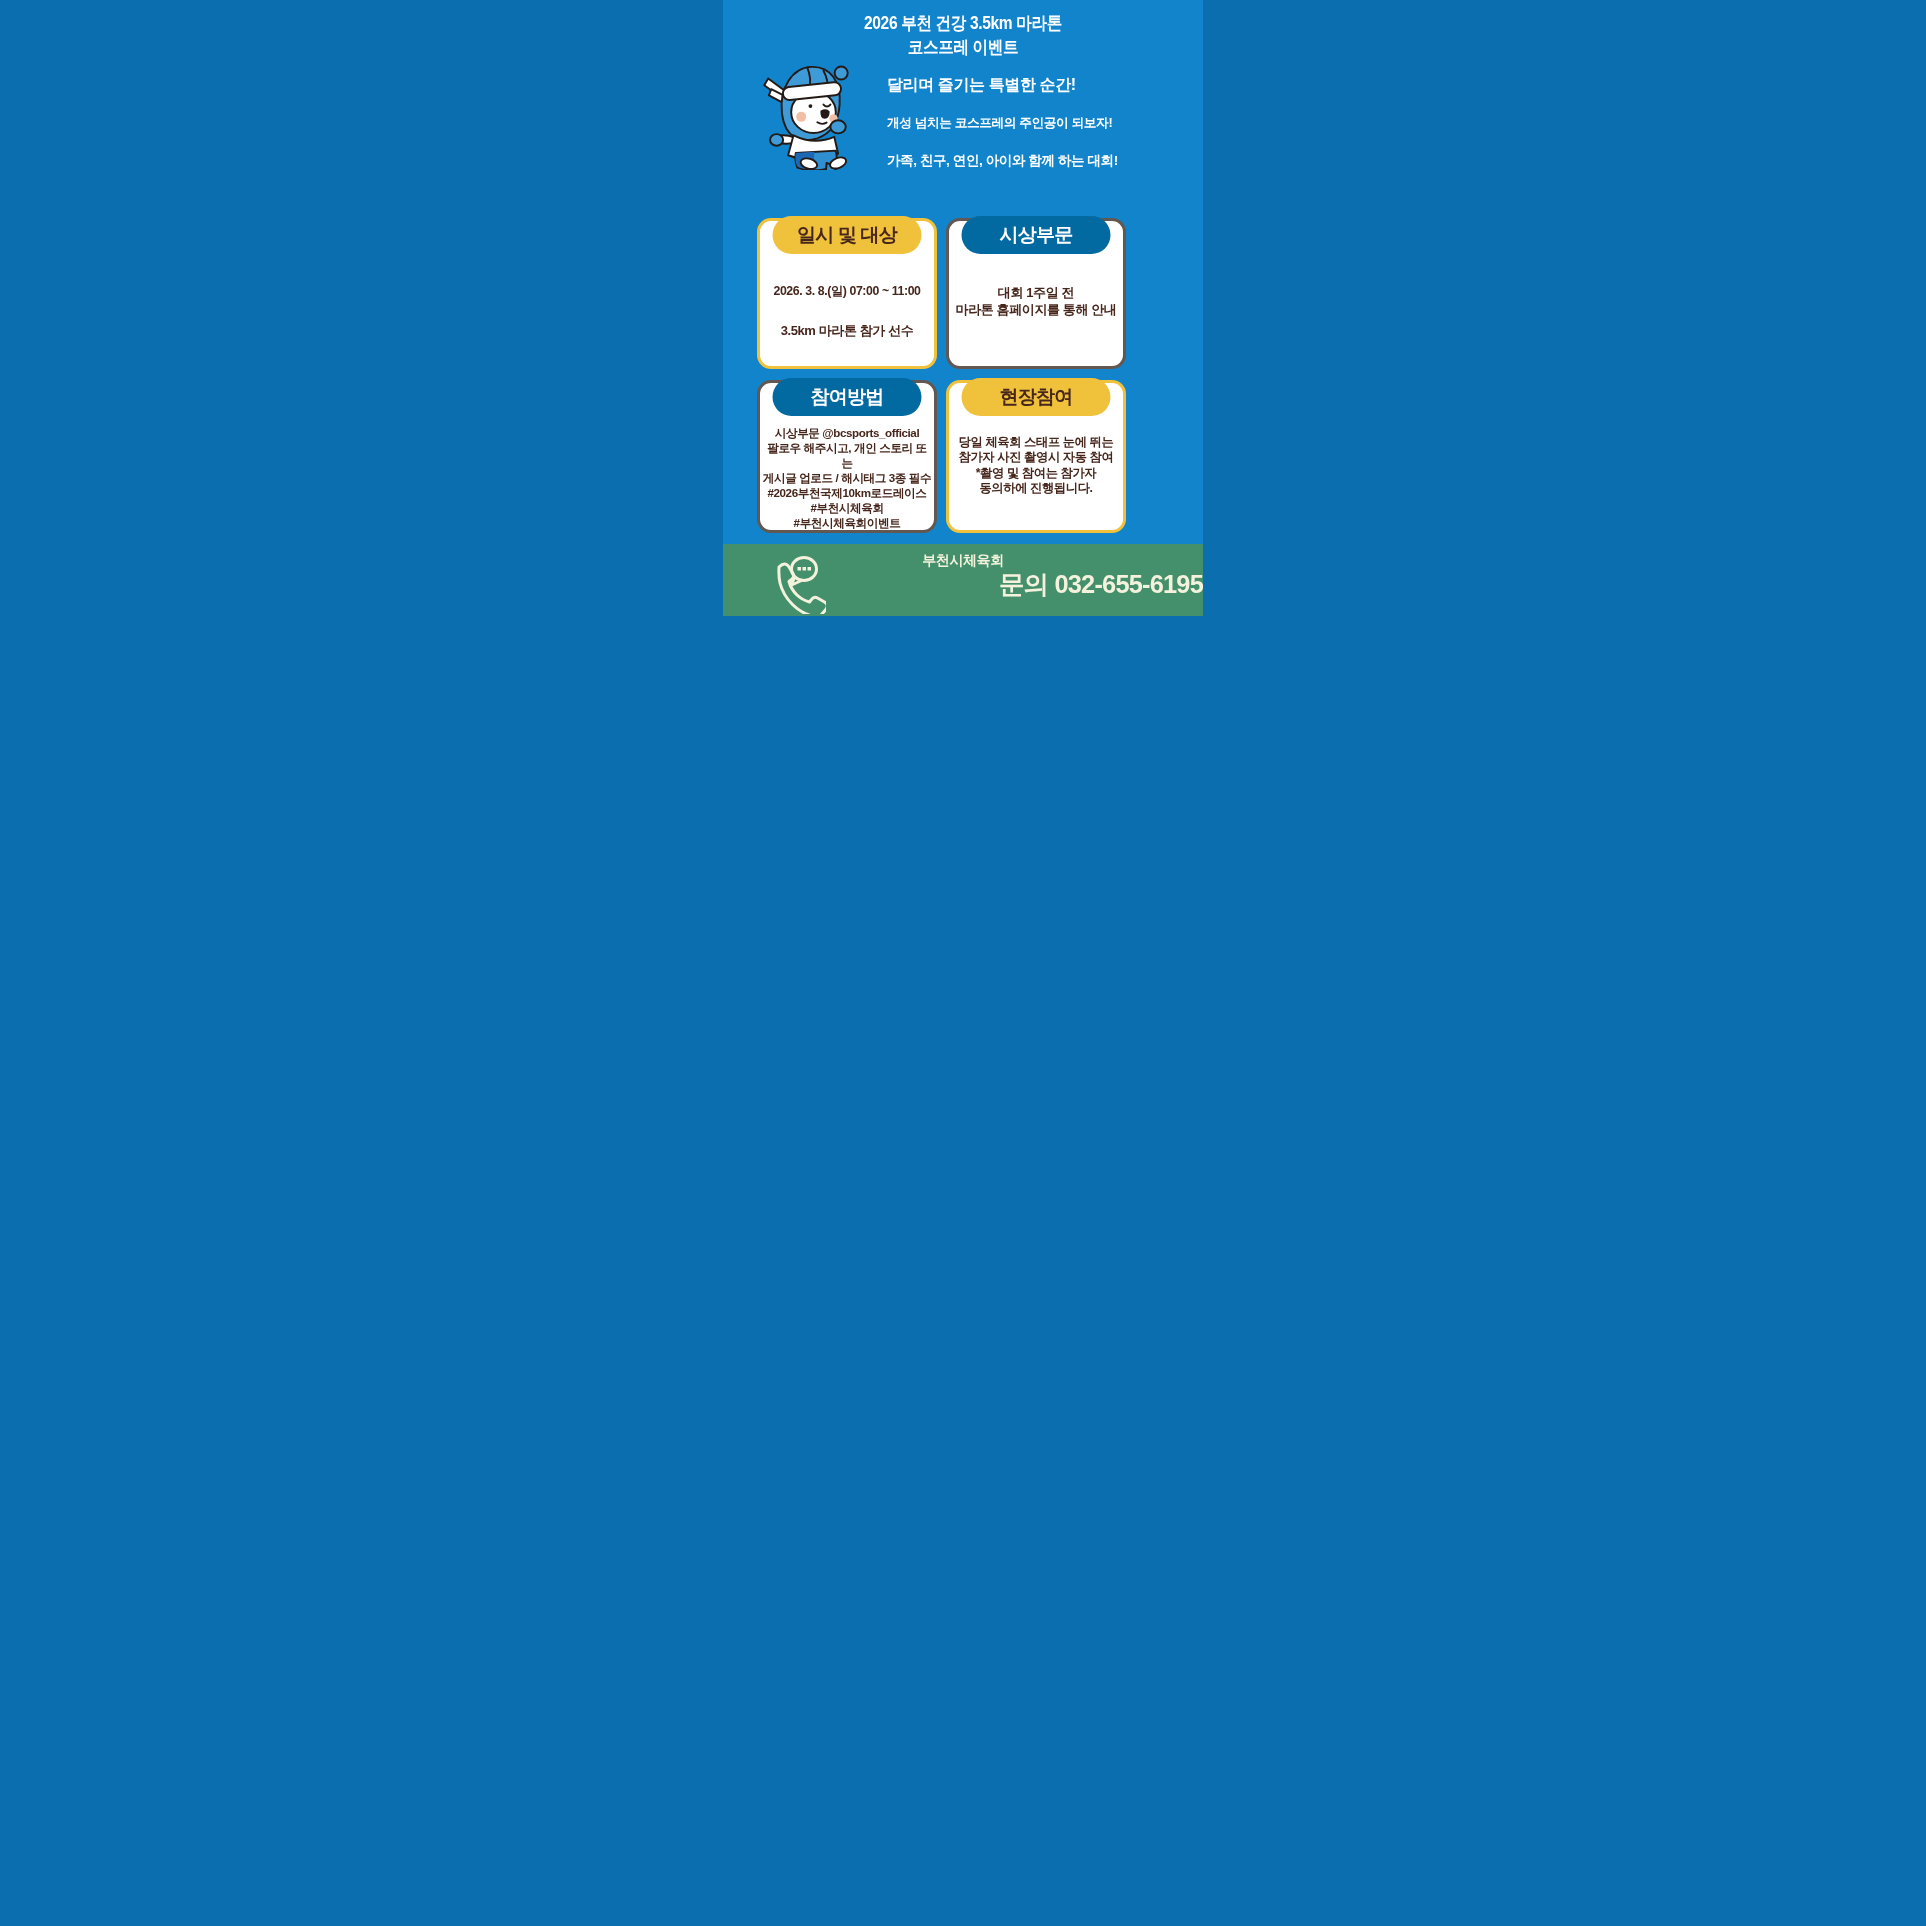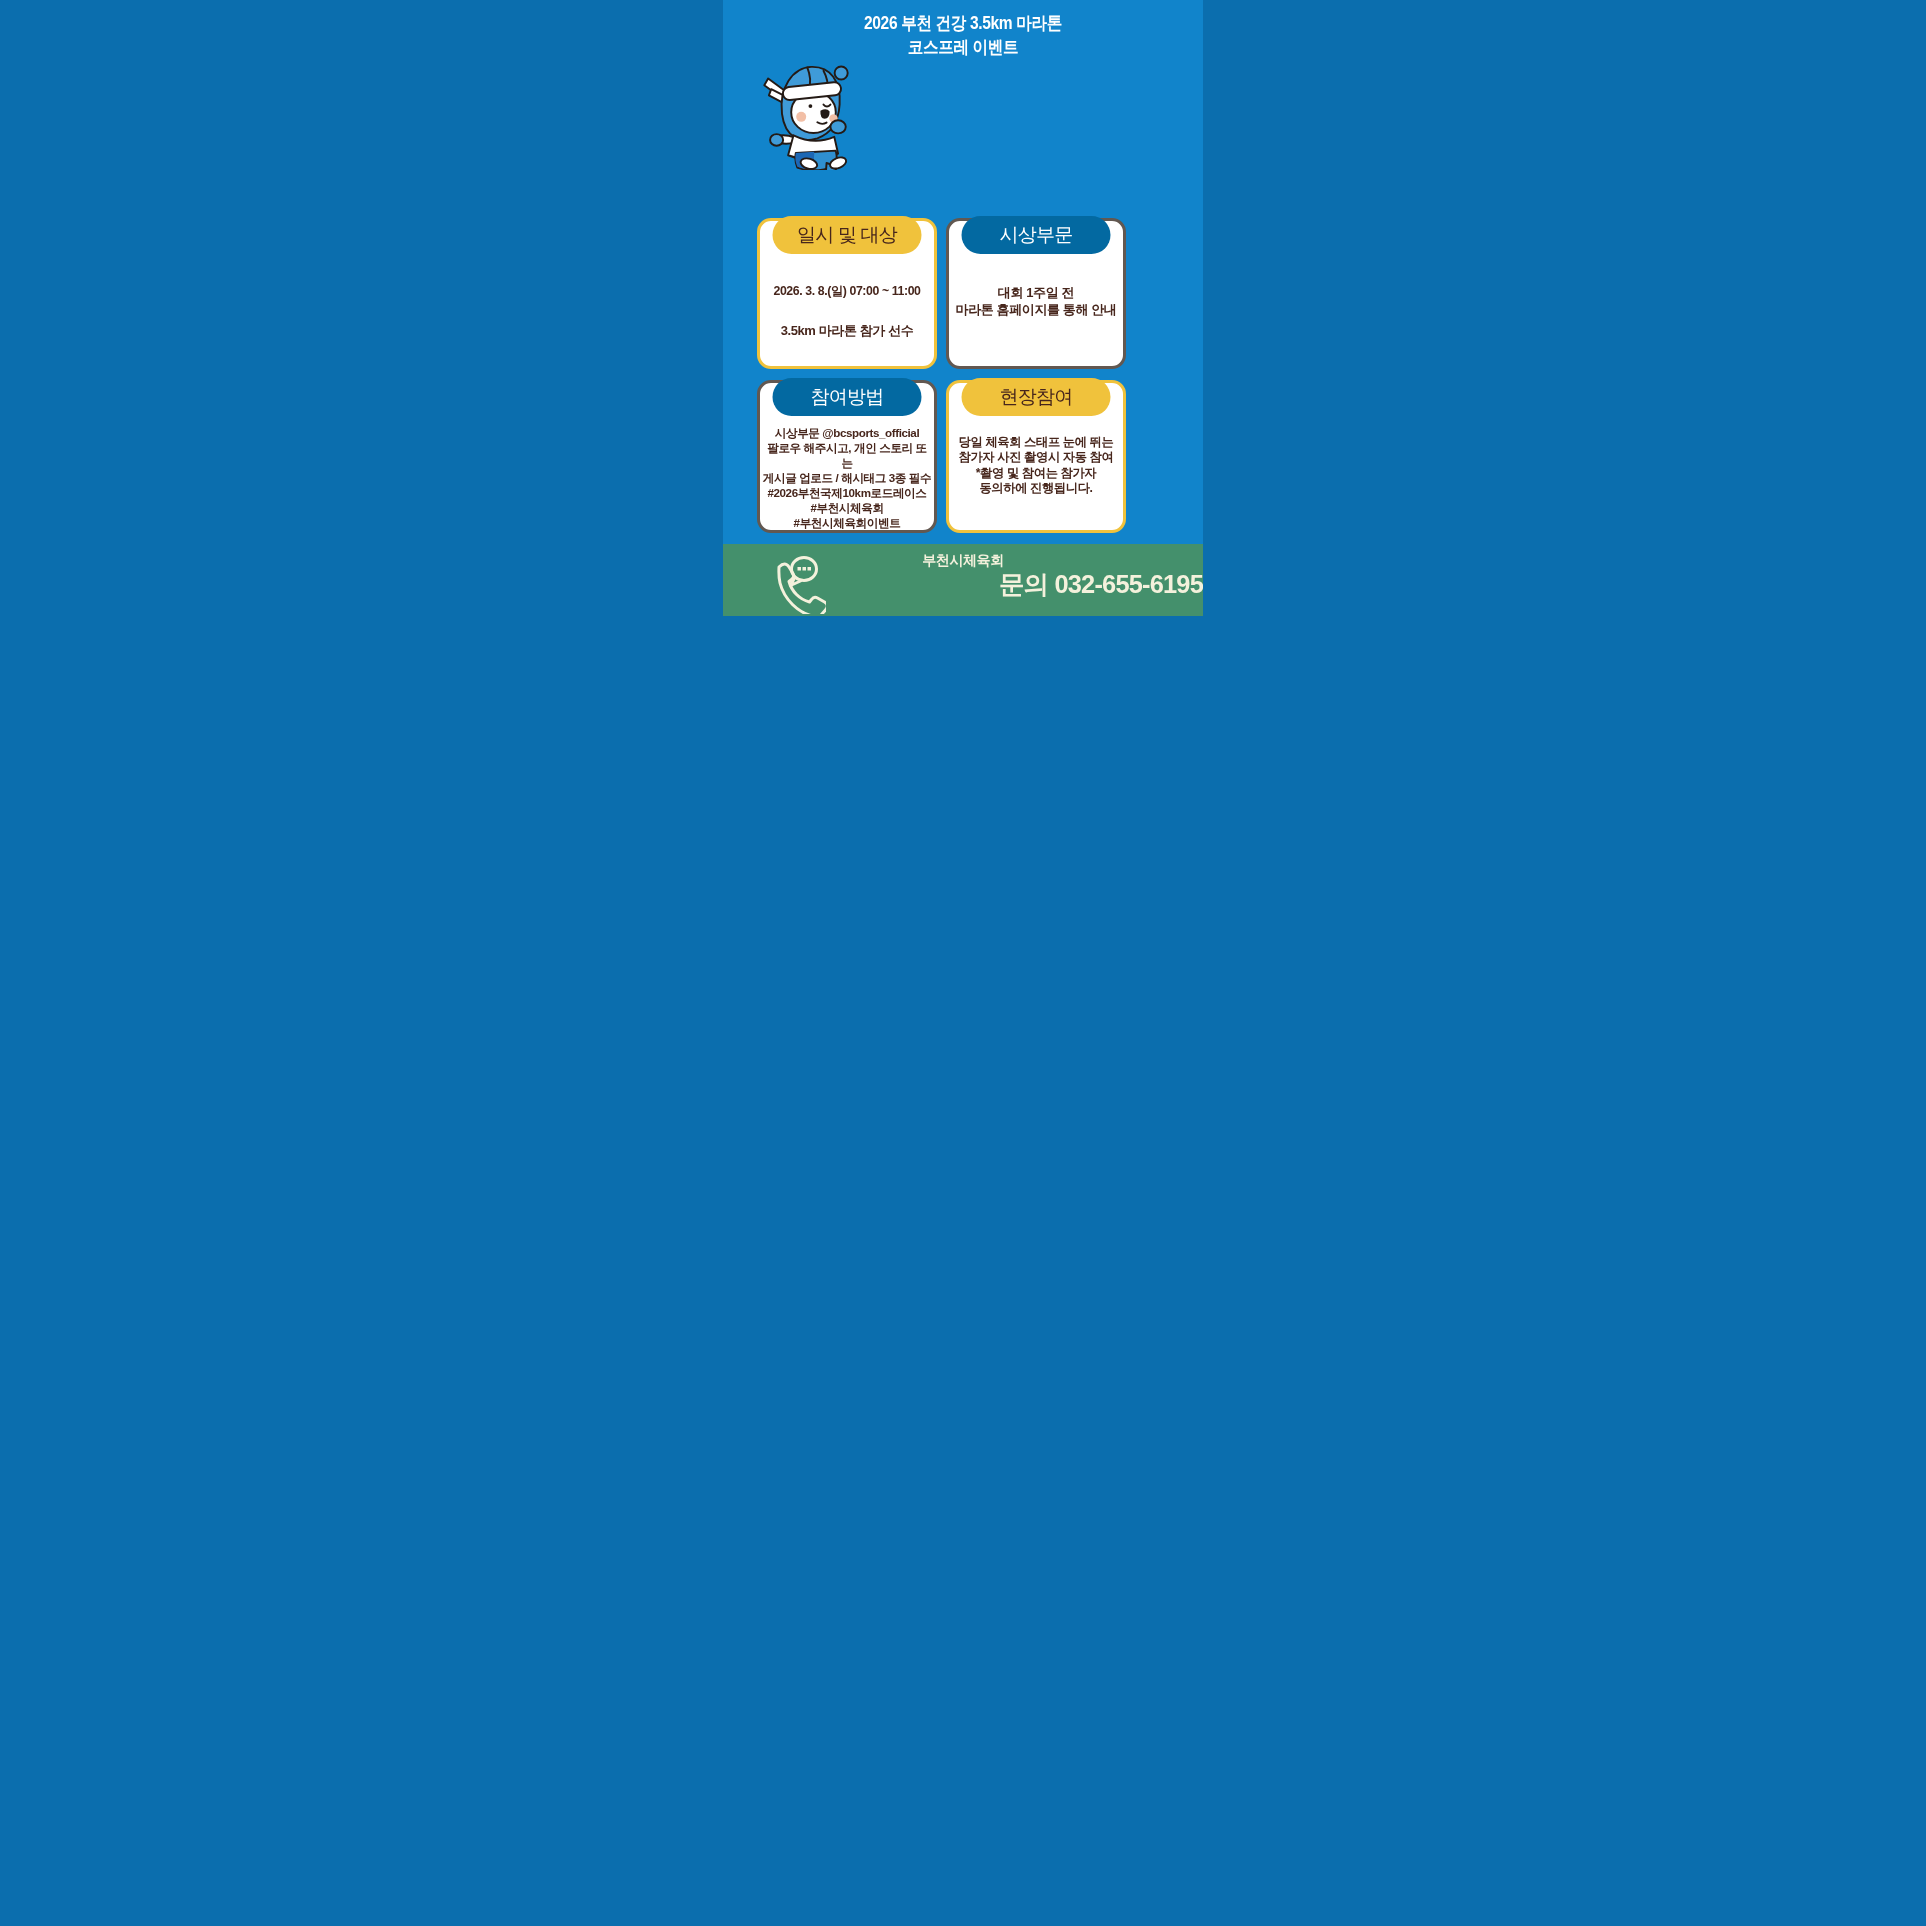--- a/index.html
+++ b/index.html
@@ -38,21 +38,21 @@
   .card.row1{top:218px;height:151px;}
   .card.row2{top:380px;height:153px;padding-left:8px;}
   .card.col1{left:34px;}
   .card.col2{left:223px;}
   .card.yellow{border-color:#f0c23c;}
   .card.brown{border-color:#625851;}
   .pill{
     position:absolute;left:50%;top:-5.4px;transform:translateX(-50%);
     width:149px;height:38px;border-radius:19px;
     display:flex;align-items:center;justify-content:center;
-    font-weight:400;font-size:19px;letter-spacing:-0.8px;white-space:nowrap;
+    font-weight:700;font-size:19px;letter-spacing:-0.8px;white-space:nowrap;
   }
   .pill.yellow{background:#f0c23c;color:#47261c;}
   .pill.brown{background:#0369a1;color:#ffffff;}
   .card-body{
     position:absolute;left:2.3px;right:2.3px;text-align:center;
     color:#47261c;font-weight:700;
   }
   .c1-line1{top:62px;font-size:12.3px;letter-spacing:-0.4px;white-space:nowrap;text-align:center;}
   .c1-line2{top:101px;font-size:13px;letter-spacing:-0.4px;white-space:nowrap;}
   .c2-body{top:64px;font-size:13px;line-height:16.6px;letter-spacing:-0.4px;}
@@ -121,20 +121,25 @@
         <path d="M88,252 l48,-3 l-2,45 q-26,2 -42,-6 q-8,-19 -4,-36 z" fill="#1d68b5" stroke="none"></path>
 
         <ellipse cx="122" cy="280" rx="22" ry="13" fill="#ffffff" transform="rotate(16 122 280)"></ellipse>
 
         <path d="M168,278 q22,6 26,22 q2,10 -6,14 l-22,-8 z" fill="#2f8fd0"></path>
         <ellipse cx="198" cy="278" rx="22" ry="13" fill="#ffffff" transform="rotate(-22 198 278)"></ellipse>
       </g>
     </svg>
   </div>
 
+  <div class="taglines">
+    <div class="tagline tg1">달리며 즐기는 특별한 순간!</div>
+    <div class="tagline tg2">개성 넘치는 코스프레의 주인공이 되보자!</div>
+    <div class="tagline tg3">가족, 친구, 연인, 아이와 함께 하는 대회!</div>
+  </div>
 
   <div class="card row1 col1 yellow">
     <div class="pill yellow">일시 및 대상</div>
     <div class="card-body c1-line1">2026. 3. 8.(일) 07:00 ~ 11:00</div>
     <div class="card-body c1-line2">3.5km 마라톤 참가 선수</div>
   </div>
 
   <div class="card row1 col2 brown">
     <div class="pill brown">시상부문</div>
     <div class="card-body c2-body">

